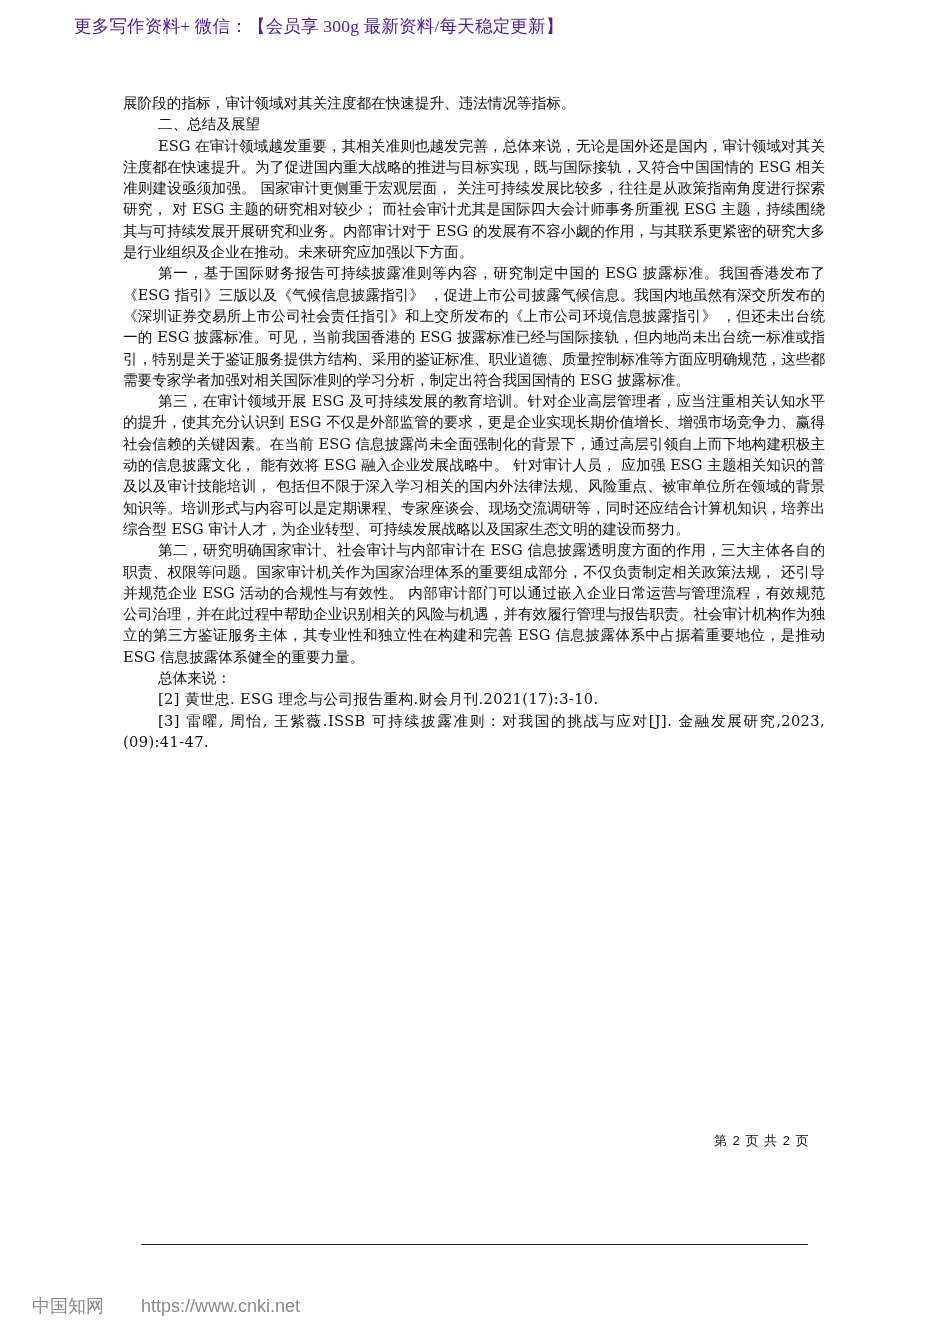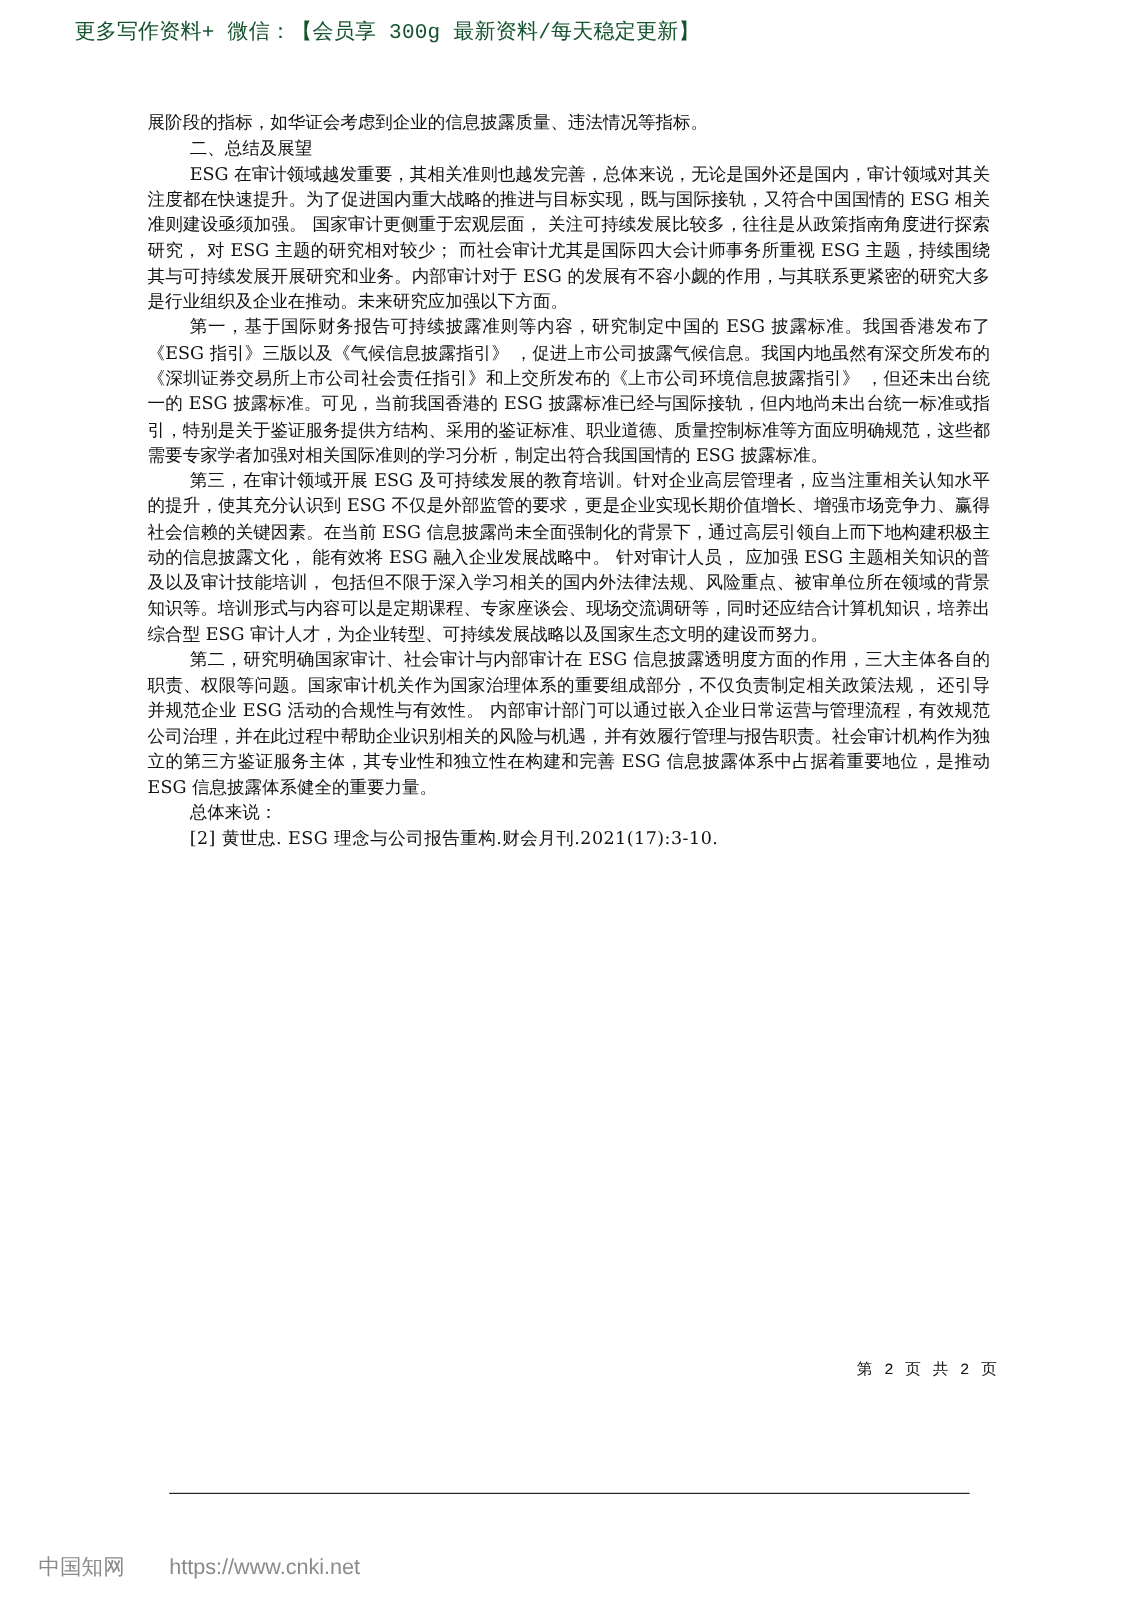--- a/index.html
+++ b/index.html
@@ -1,60 +1,61 @@
 <!DOCTYPE html>
 <html><head>
   <meta charset="utf-8">
   <style>
     html, body { margin: 0; padding: 0; }
     body {
       width: 950px; height: 1344px; background: #ffffff; position: relative; overflow: hidden;
       font-family: "DejaVu Serif", "Liberation Serif", serif; color: #111;
     }
     .banner {
-      position: absolute; left: 62px; top: 14px;
-      font-family: Liberation Mono, monospace;
-      font-size: 17.5px; color: #14532d; letter-spacing: 0.2px; white-space: nowrap;
+      position: absolute; left: 74px; top: 14px;
+      font-family: Liberation Serif, serif;
+      font-size: 17.5px; color: #4c1d95; letter-spacing: 0.2px; white-space: nowrap;
     }
     .content {
       position: absolute; left: 123px; top: 92px; width: 702px;
       font-size: 14.6px; line-height: 21.3px;
     }
     .content p { margin: 0; text-align: justify; text-align-last: left; }
     .indent { text-indent: 2.4em; }
     .ref { text-indent: 2.4em; letter-spacing: 0.4px; }
     .page-num {
       position: absolute; left: 714px; top: 1132px;
-      font-family: Liberation Mono, monospace; font-size: 13px; color: #111;
+      font-family: Liberation Sans, sans-serif; font-size: 13px; color: #111;
       word-spacing: 2px;
     }
     .footer-rule {
       position: absolute; left: 141px; top: 1244px; width: 667px; height: 1px; background: #222;
     }
     .watermark {
       position: absolute; left: 32px; top: 1294px;
       font-family: "Liberation Sans", "DejaVu Sans", sans-serif; font-size: 18px; color: #8a8a8a;
       white-space: nowrap;
     }
     .watermark .wm-name { margin-right: 32px; }
   </style>
 </head>
 <body>
 
 <div class="banner">更多写作资料+ 微信：【会员享 300g 最新资料/每天稳定更新】</div>
 
 <div class="content">
-  <p>展阶段的指标，如华证会考虑到企业的信息披露质量、违法情况等指标。</p>
+  <p>展阶段的指标，审计领域对其关注度都在快速提升、违法情况等指标。</p>
   <p class="indent">二、总结及展望</p>
   <p class="indent">ESG 在审计领域越发重要，其相关准则也越发完善，总体来说，无论是国外还是国内，审计领域对其关注度都在快速提升。为了促进国内重大战略的推进与目标实现，既与国际接轨，又符合中国国情的 ESG 相关准则建设亟须加强。 国家审计更侧重于宏观层面， 关注可持续发展比较多，往往是从政策指南角度进行探索研究， 对 ESG 主题的研究相对较少； 而社会审计尤其是国际四大会计师事务所重视 ESG 主题，持续围绕其与可持续发展开展研究和业务。内部审计对于 ESG 的发展有不容小觑的作用，与其联系更紧密的研究大多是行业组织及企业在推动。未来研究应加强以下方面。</p>
   <p class="indent">第一，基于国际财务报告可持续披露准则等内容，研究制定中国的 ESG 披露标准。我国香港发布了《ESG 指引》三版以及《气候信息披露指引》 ，促进上市公司披露气候信息。我国内地虽然有深交所发布的《深圳证券交易所上市公司社会责任指引》和上交所发布的《上市公司环境信息披露指引》 ，但还未出台统一的 ESG 披露标准。可见，当前我国香港的 ESG 披露标准已经与国际接轨，但内地尚未出台统一标准或指引，特别是关于鉴证服务提供方结构、采用的鉴证标准、职业道德、质量控制标准等方面应明确规范，这些都需要专家学者加强对相关国际准则的学习分析，制定出符合我国国情的 ESG 披露标准。</p>
   <p class="indent">第三，在审计领域开展 ESG 及可持续发展的教育培训。针对企业高层管理者，应当注重相关认知水平的提升，使其充分认识到 ESG 不仅是外部监管的要求，更是企业实现长期价值增长、增强市场竞争力、赢得社会信赖的关键因素。在当前 ESG 信息披露尚未全面强制化的背景下，通过高层引领自上而下地构建积极主动的信息披露文化， 能有效将 ESG 融入企业发展战略中。 针对审计人员， 应加强 ESG 主题相关知识的普及以及审计技能培训， 包括但不限于深入学习相关的国内外法律法规、风险重点、被审单位所在领域的背景知识等。培训形式与内容可以是定期课程、专家座谈会、现场交流调研等，同时还应结合计算机知识，培养出综合型 ESG 审计人才，为企业转型、可持续发展战略以及国家生态文明的建设而努力。</p>
   <p class="indent">第二，研究明确国家审计、社会审计与内部审计在 ESG 信息披露透明度方面的作用，三大主体各自的职责、权限等问题。国家审计机关作为国家治理体系的重要组成部分，不仅负责制定相关政策法规， 还引导并规范企业 ESG 活动的合规性与有效性。 内部审计部门可以通过嵌入企业日常运营与管理流程，有效规范公司治理，并在此过程中帮助企业识别相关的风险与机遇，并有效履行管理与报告职责。社会审计机构作为独立的第三方鉴证服务主体，其专业性和独立性在构建和完善 ESG 信息披露体系中占据着重要地位，是推动 ESG 信息披露体系健全的重要力量。</p>
   <p class="indent">总体来说：</p>
   <p class="ref">[2] 黄世忠. ESG 理念与公司报告重构.财会月刊.2021(17):3-10.</p>
+  <p class="ref">[3] 雷曜, 周怡, 王紫薇.ISSB 可持续披露准则：对我国的挑战与应对[J]. 金融发展研究,2023,(09):41-47.</p>
 </div>
 
 <div class="page-num">第 2 页 共 2 页</div>
 
 <div class="footer-rule"></div>
 
 <div class="watermark">
   <span class="wm-name">中国知网</span>
   <span>https://www.cnki.net</span>
 </div>

